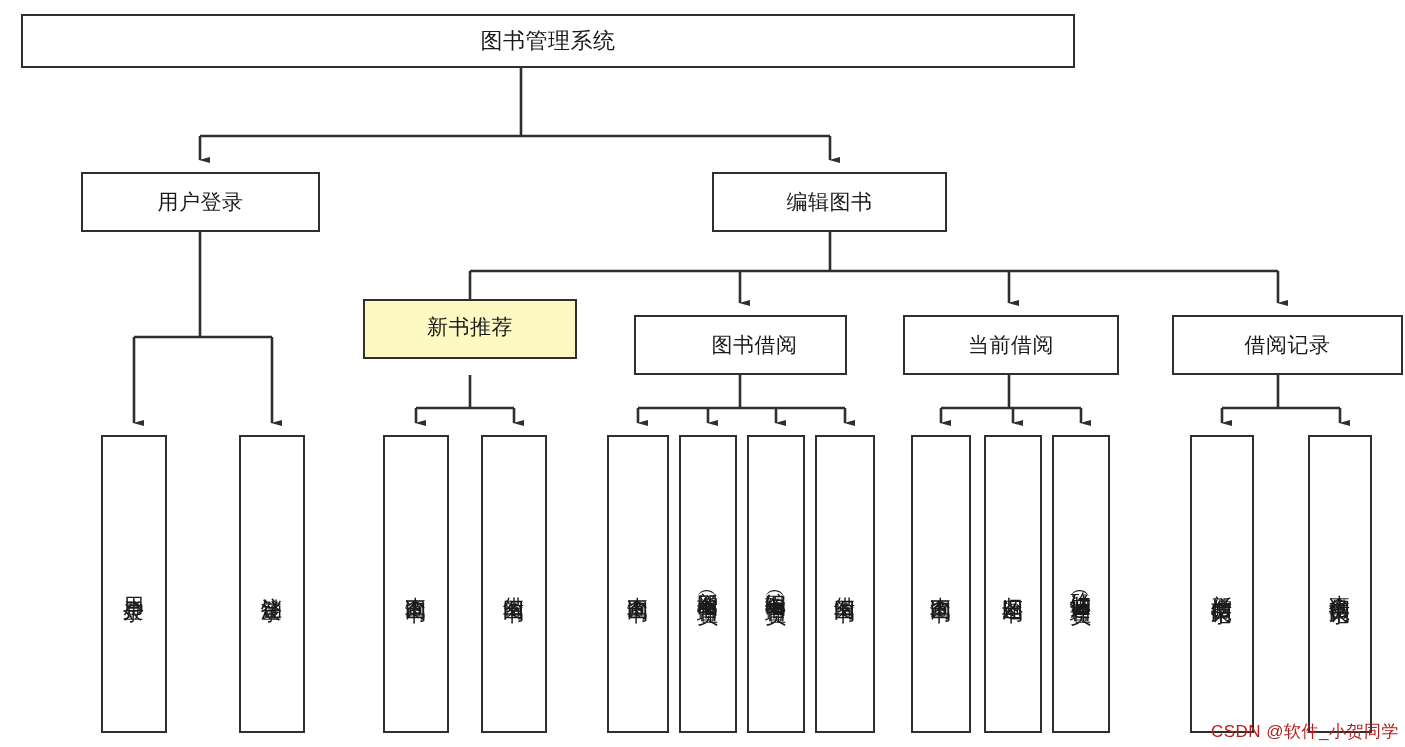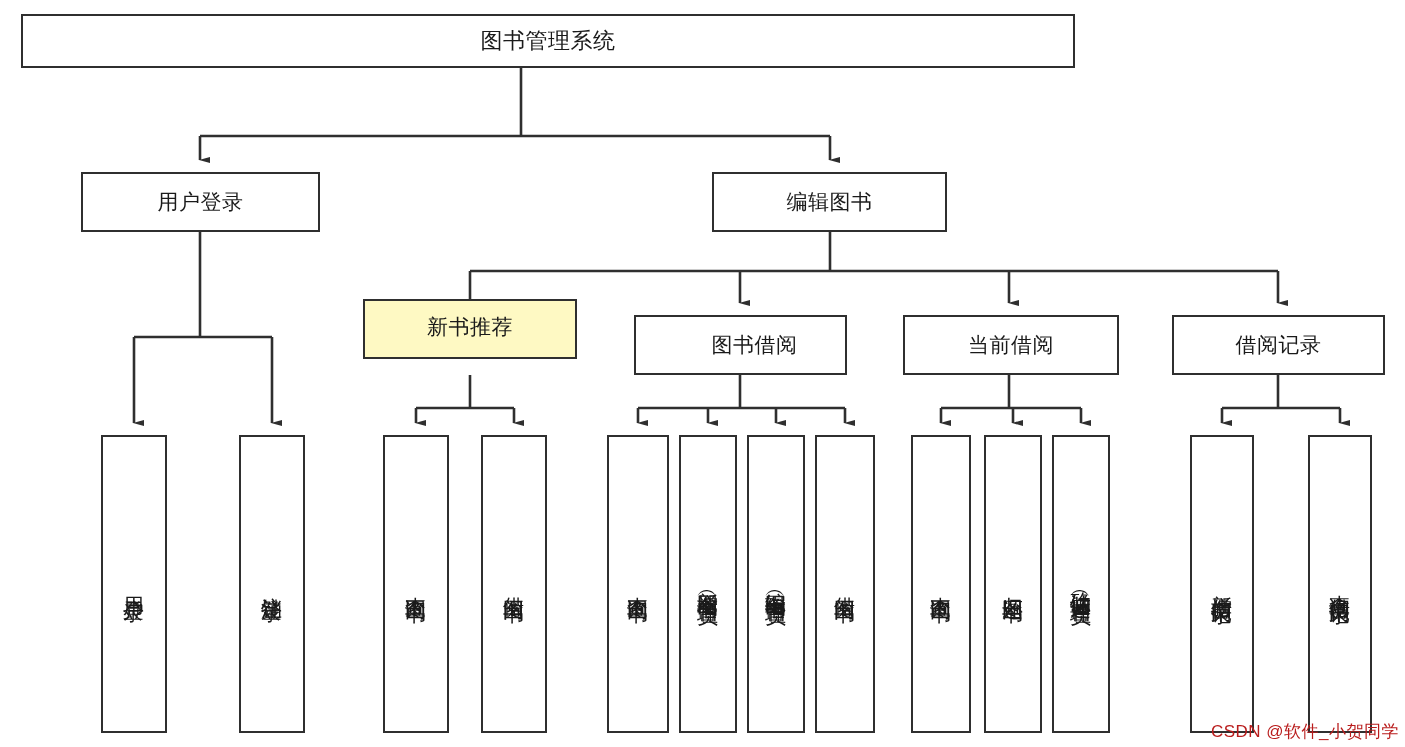--- a/index.html
+++ b/index.html
@@ -132,21 +132,21 @@
 
   <div class="node h" style="left: 363px; top: 299px; width: 214px; height: 60px; border-color: rgb(47, 47, 47); background: #fef9c3; color: rgb(26, 26, 26); font-family: Liberation Mono, monospace;">
     <span>新书推荐</span>
   </div>
   <div class="node h" style="left: 634px; top: 315px; width: 213px; height: 60px; border-color: rgb(47, 47, 47); background: rgb(255, 255, 255); color: rgb(26, 26, 26); padding-left: 28px;">
     <span>图书借阅</span>
   </div>
   <div class="node h" style="left: 903px; top: 315px; width: 216px; height: 60px; border-color: rgb(47, 47, 47); background: rgb(255, 255, 255); color: rgb(26, 26, 26);">
     <span>当前借阅</span>
   </div>
-  <div class="node h" style="left: 1172px; top: 315px; width: 213px; height: 60px; border-color: rgb(47, 47, 47); background: rgb(255, 255, 255); color: rgb(26, 26, 26);">
+  <div class="node h" style="left: 1172px; top: 315px; width: 231px; height: 60px; border-color: rgb(47, 47, 47); background: rgb(255, 255, 255); color: rgb(26, 26, 26);">
     <span>借阅记录</span>
   </div>
 
   <div class="node v" style="left: 101px; top: 435px; width: 66px; height: 298px; border-color: rgb(47, 47, 47); background: rgb(255, 255, 255); color: rgb(26, 26, 26);">
     <span class="vtext">用户登录</span>
   </div>
   <div class="node v" style="left: 239px; top: 435px; width: 66px; height: 298px; border-color: rgb(47, 47, 47); background: rgb(255, 255, 255); color: rgb(26, 26, 26);">
     <span class="vtext">注销登录</span>
   </div>
   <div class="node v" style="left: 383px; top: 435px; width: 66px; height: 298px; border-color: rgb(47, 47, 47); background: rgb(255, 255, 255); color: rgb(26, 26, 26);">

